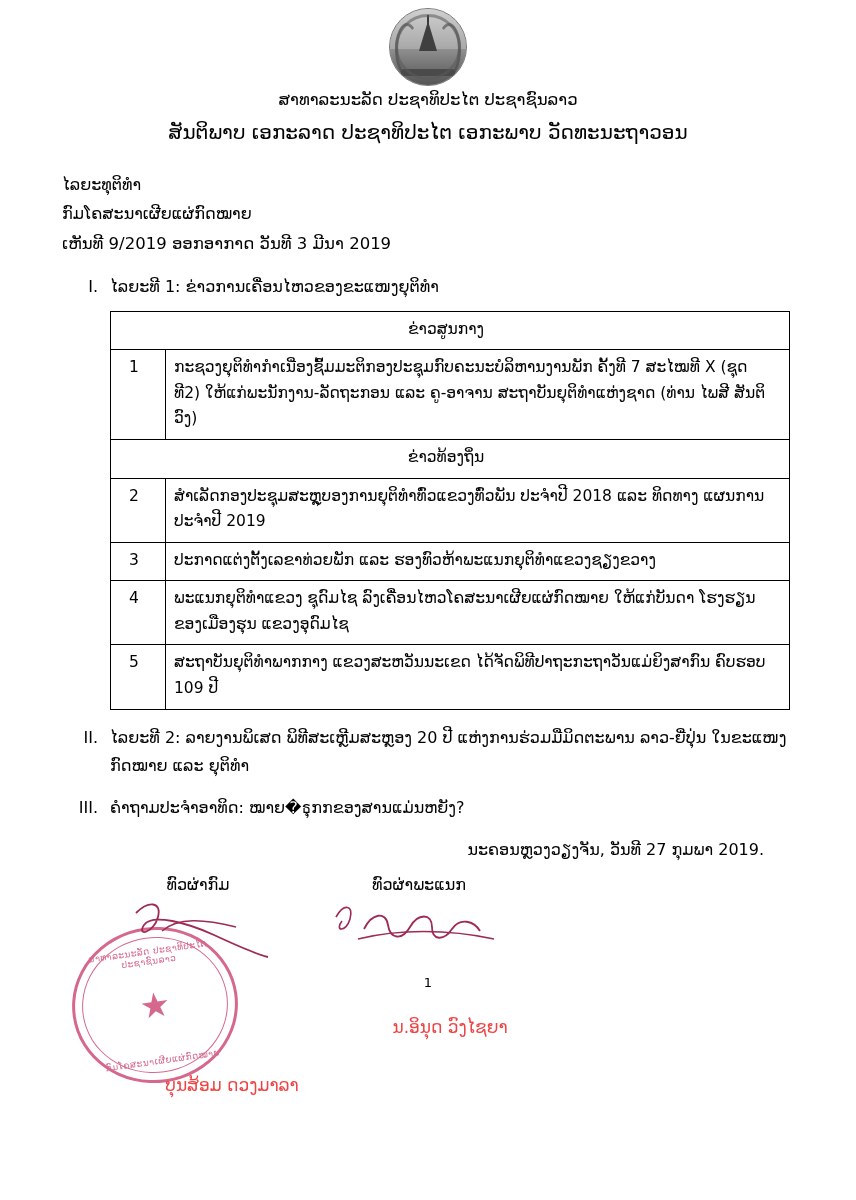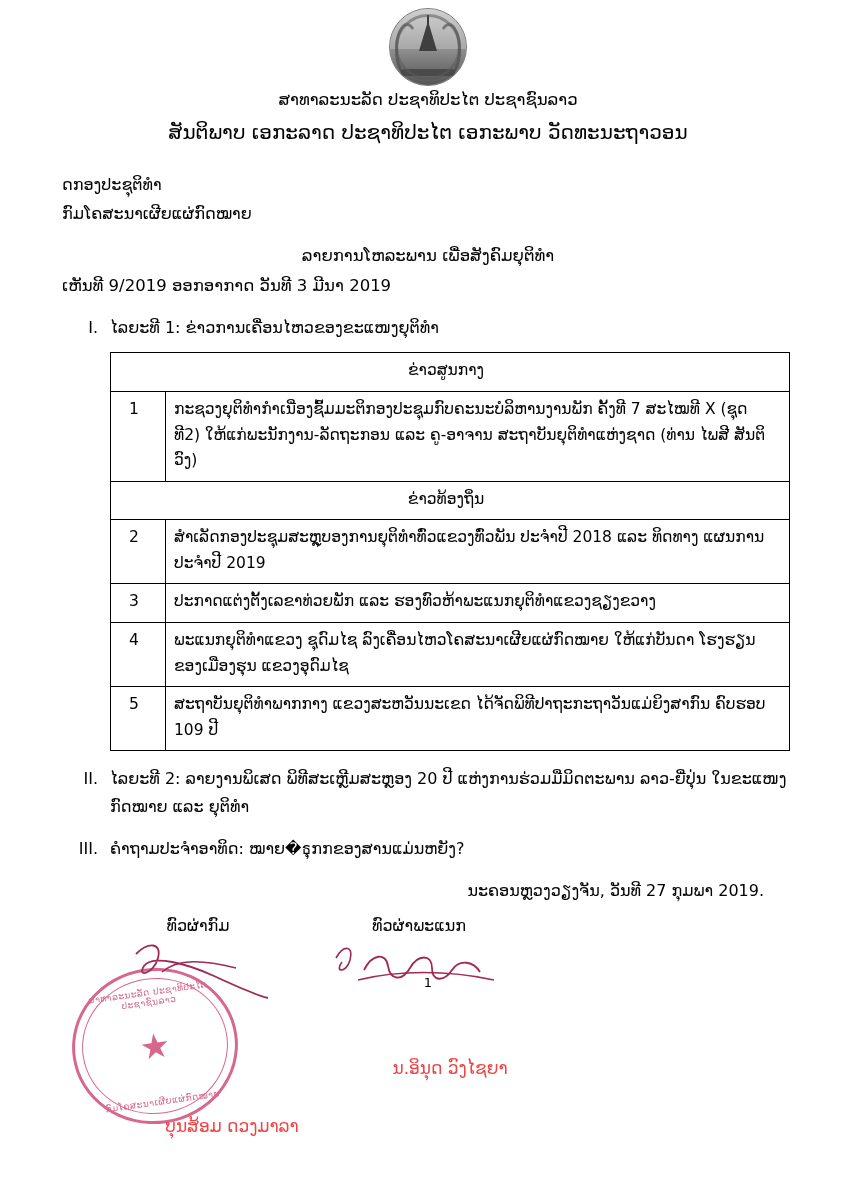--- a/index.html
+++ b/index.html
@@ -258,25 +258,24 @@
       <div class="wreath-r"></div>
       <div class="band"></div>
       <div class="ring"></div>
     </div>
   </div>
 
   <div class="country-line">ສາທາລະນະລັດ ປະຊາທິປະໄຕ ປະຊາຊົນລາວ</div>
   <div class="motto-line">ສັນຕິພາບ ເອກະລາດ ປະຊາທິປະໄຕ ເອກະພາບ ວັດທະນະຖາວອນ</div>
 
   <div class="org-block">
-    <div>ດກອງປະຊຸຕິທຳ</div>
+    <div>ໄລຍະທຸຕິທຳ</div>
     <div>ກົມໂຄສະນາເຜີຍແຜ່ກົດໝາຍ</div>
   </div>
 
-  <div class="report-title">ລາຍການໂຫລະພານ ເພື່ອສັງຄົມຍຸຕິທຳ</div>
   <div class="report-sub">ເຫັນທີ 9/2019 ອອກອາກາດ ວັນທີ 3 ມີນາ 2019</div>
 
   <div class="section">
     <div class="num">I.</div>
     <div class="body">ໄລຍະທີ 1: ຂ່າວການເຄື່ອນໄຫວຂອງຂະແໜງຍຸຕິທຳ</div>
   </div>
 
   <table class="agenda">
     <tbody>
       <tr>

